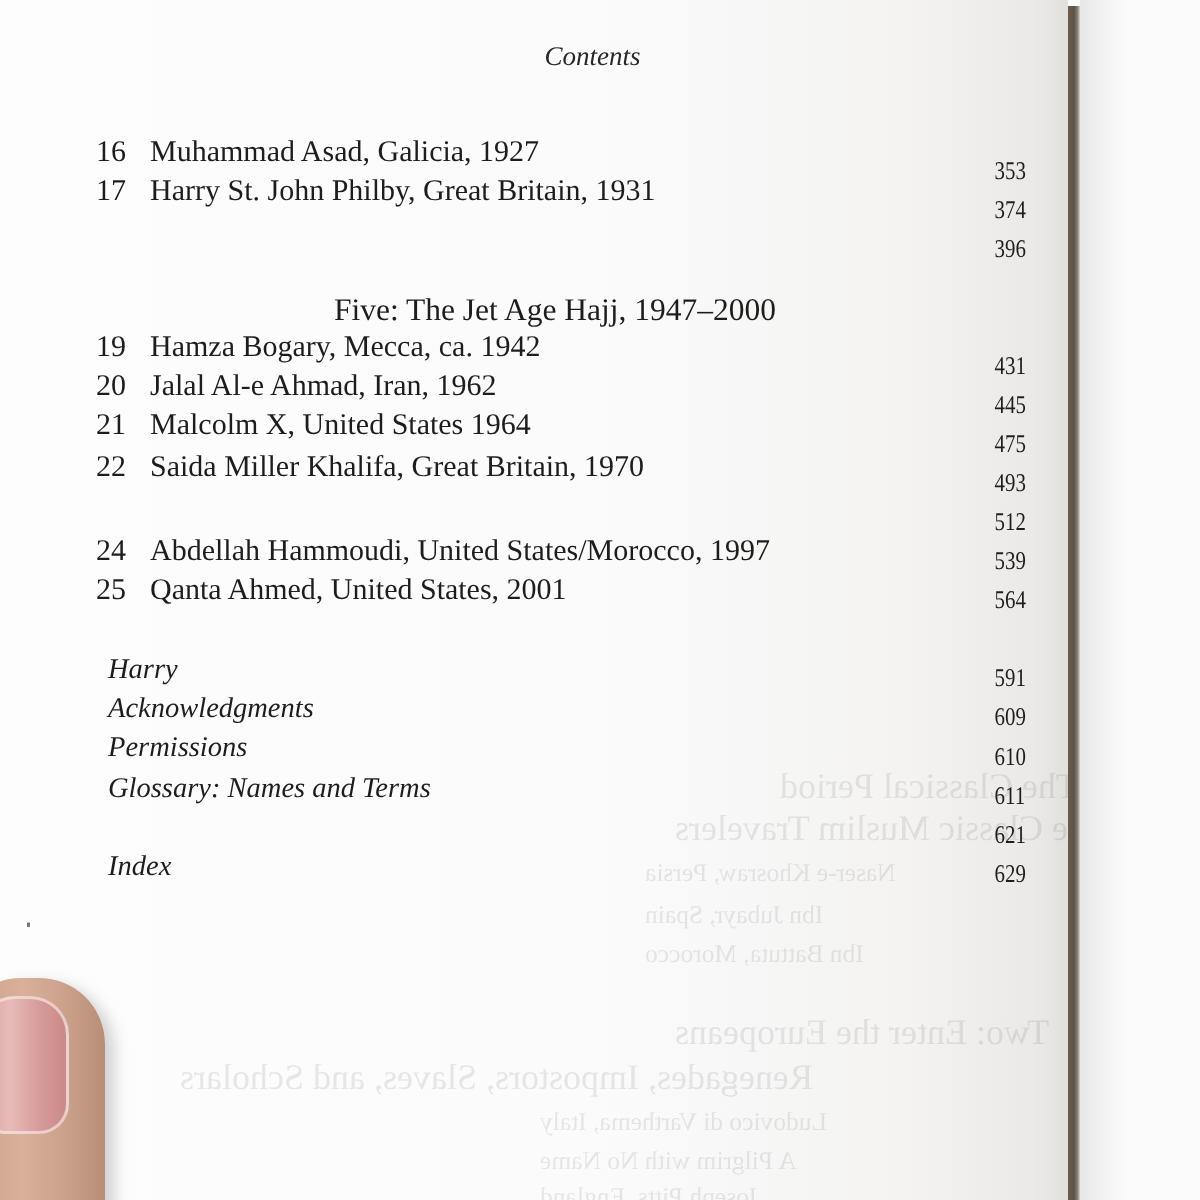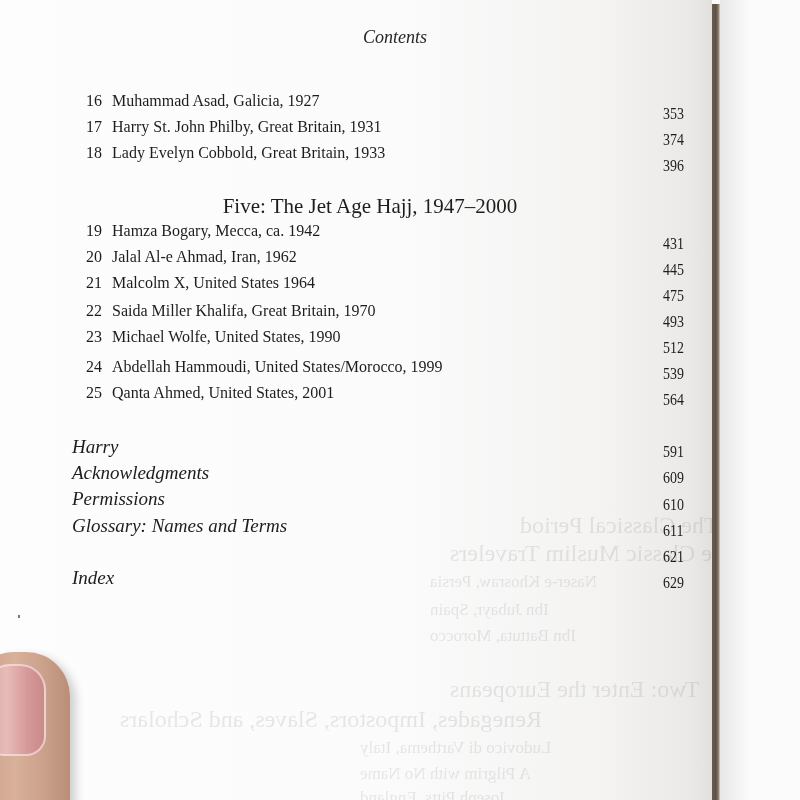--- a/index.html
+++ b/index.html
@@ -20,22 +20,22 @@
     }
     .backdrop-shadow {
       position: absolute; left: 720px; top: 0; width: 30px; height: 800px;
       background: linear-gradient(90deg, rgba(0,0,0,0.08), rgba(0,0,0,0));
     }
     .running-head {
       position: absolute; top: 27px; left: 0; width: 790px; text-align: center;
       font-style: italic; font-size: 18px; color: #2a2725;
     }
     .toc-row {
-      position: absolute; left: 76px; height: 24px; font-size: 16px; line-height: 24px;
-      white-space: nowrap; color: #1f1d1c; text-align: center;
+      position: absolute; left: 64px; height: 24px; font-size: 20px; line-height: 24px;
+      white-space: nowrap; color: #1f1d1c;
     }
     .toc-num { display: inline-block; width: 36px; }
     .toc-page {
       position: absolute; left: 663px; width: 30px; font-size: 17px; line-height: 20px;
       transform: scaleX(0.82); transform-origin: left center; color: #1f1d1c;
     }
     .part-title {
       position: absolute; left: 0; width: 660px; text-align: center;
       font-size: 21px; line-height: 28px; color: #1f1d1c;
     }
@@ -71,23 +71,20 @@
   <div class="toc-row" style="top:89px">
     <span class="toc-num">16</span><span>Muhammad Asad, Galicia, 1927</span>
   </div>
   <div class="toc-page" style="top:104px">353</div>
 
   <div class="toc-row" style="top:115px">
     <span class="toc-num">17</span><span>Harry St. John Philby, Great Britain, 1931</span>
   </div>
   <div class="toc-page" style="top:130px">374</div>
 
-  <div class="toc-row" style="top:141px">
-    <span class="toc-num">18</span><span>Lady Evelyn Cobbold, Great Britain, 1933</span>
-  </div>
   <div class="toc-page" style="top:156px">396</div>
 
   <div class="part-title" style="top:192px; left:40px;">Five: The Jet Age Hajj, 1947–2000</div>
 
   <div class="toc-row" style="top:219px">
     <span class="toc-num">19</span><span>Hamza Bogary, Mecca, ca. 1942</span>
   </div>
   <div class="toc-page" style="top:234px">431</div>
 
   <div class="toc-row" style="top:245px">
@@ -98,27 +95,24 @@
   <div class="toc-row" style="top:271px">
     <span class="toc-num">21</span><span>Malcolm X, United States 1964</span>
   </div>
   <div class="toc-page" style="top:286px">475</div>
 
   <div class="toc-row" style="top:299px">
     <span class="toc-num">22</span><span>Saida Miller Khalifa, Great Britain, 1970</span>
   </div>
   <div class="toc-page" style="top:312px">493</div>
 
-  <div class="toc-row" style="top:325px">
-    <span class="toc-num">23</span><span>Michael Wolfe, United States, 1990</span>
-  </div>
   <div class="toc-page" style="top:338px">512</div>
 
   <div class="toc-row" style="top:355px">
-    <span class="toc-num">24</span><span>Abdellah Hammoudi, United States/Morocco, 1999</span>
+    <span class="toc-num">24</span><span>Abdellah Hammoudi, United States/Morocco, 1997</span>
   </div>
   <div class="toc-page" style="top:364px">539</div>
 
   <div class="toc-row" style="top:381px">
     <span class="toc-num">25</span><span>Qanta Ahmed, United States, 2001</span>
   </div>
   <div class="toc-page" style="top:390px">564</div>
 
   <div class="back-row" style="top:435px">Harry</div>
   <div class="toc-page" style="top:442px">591</div>

